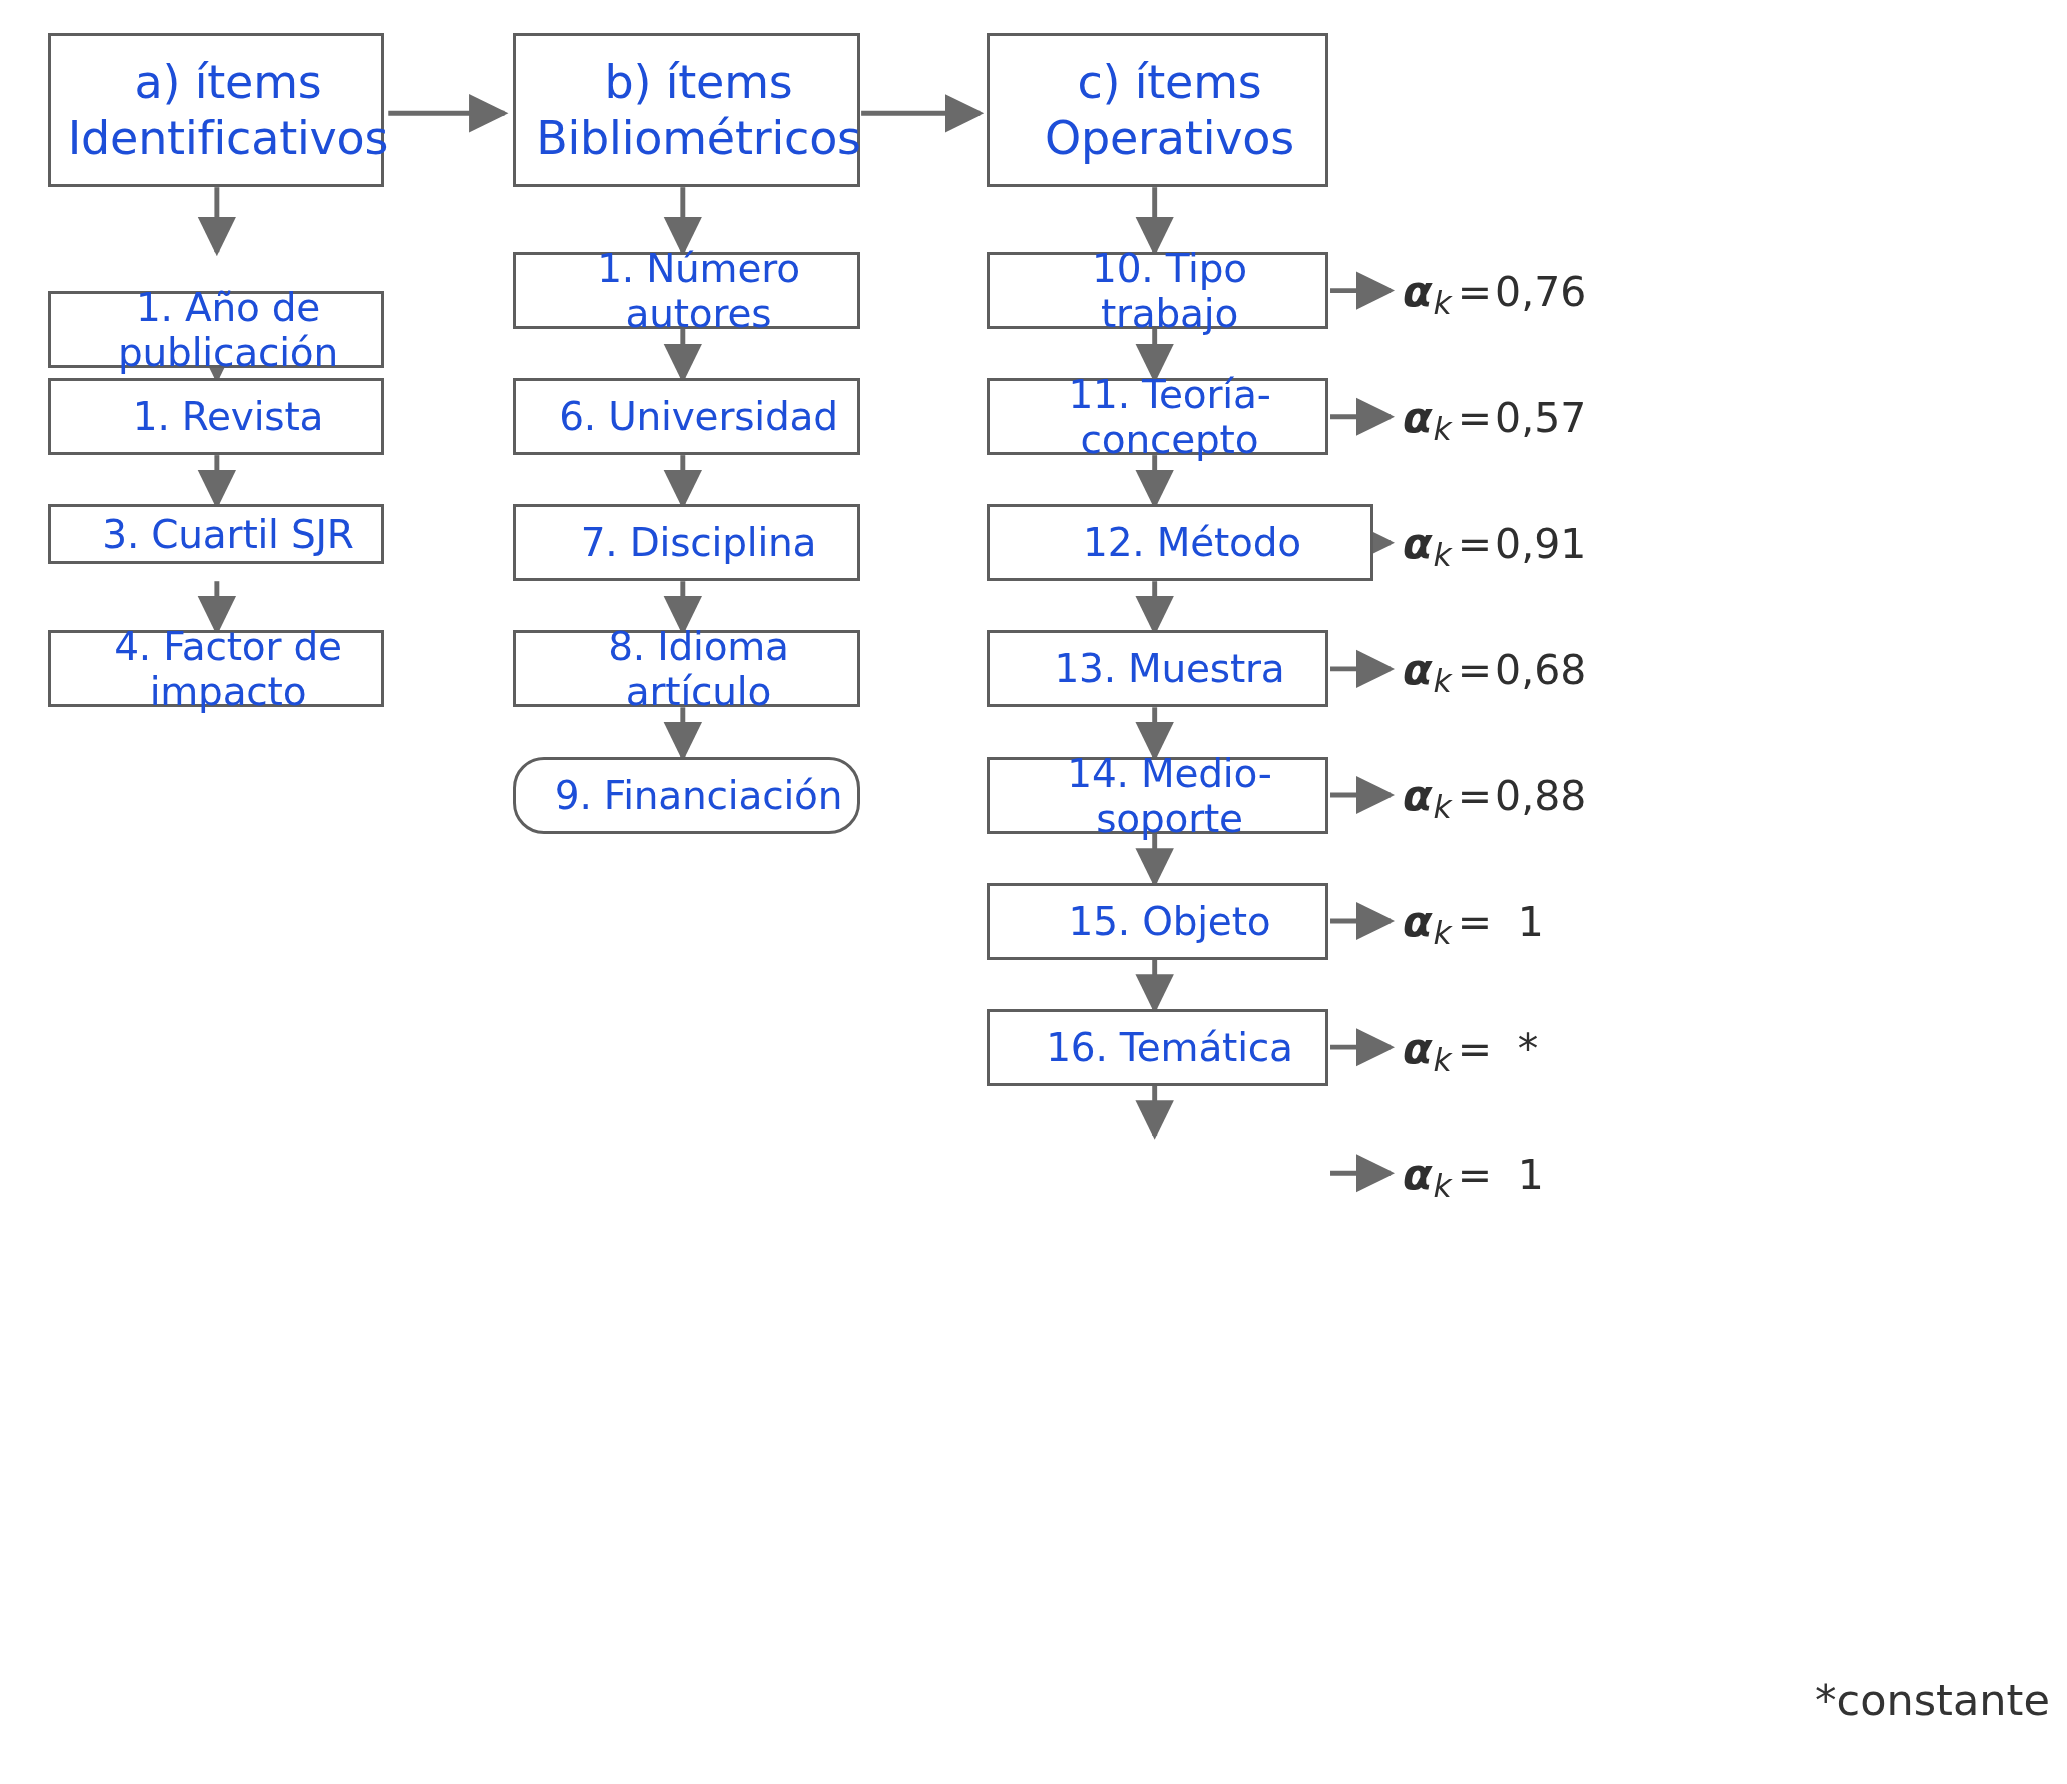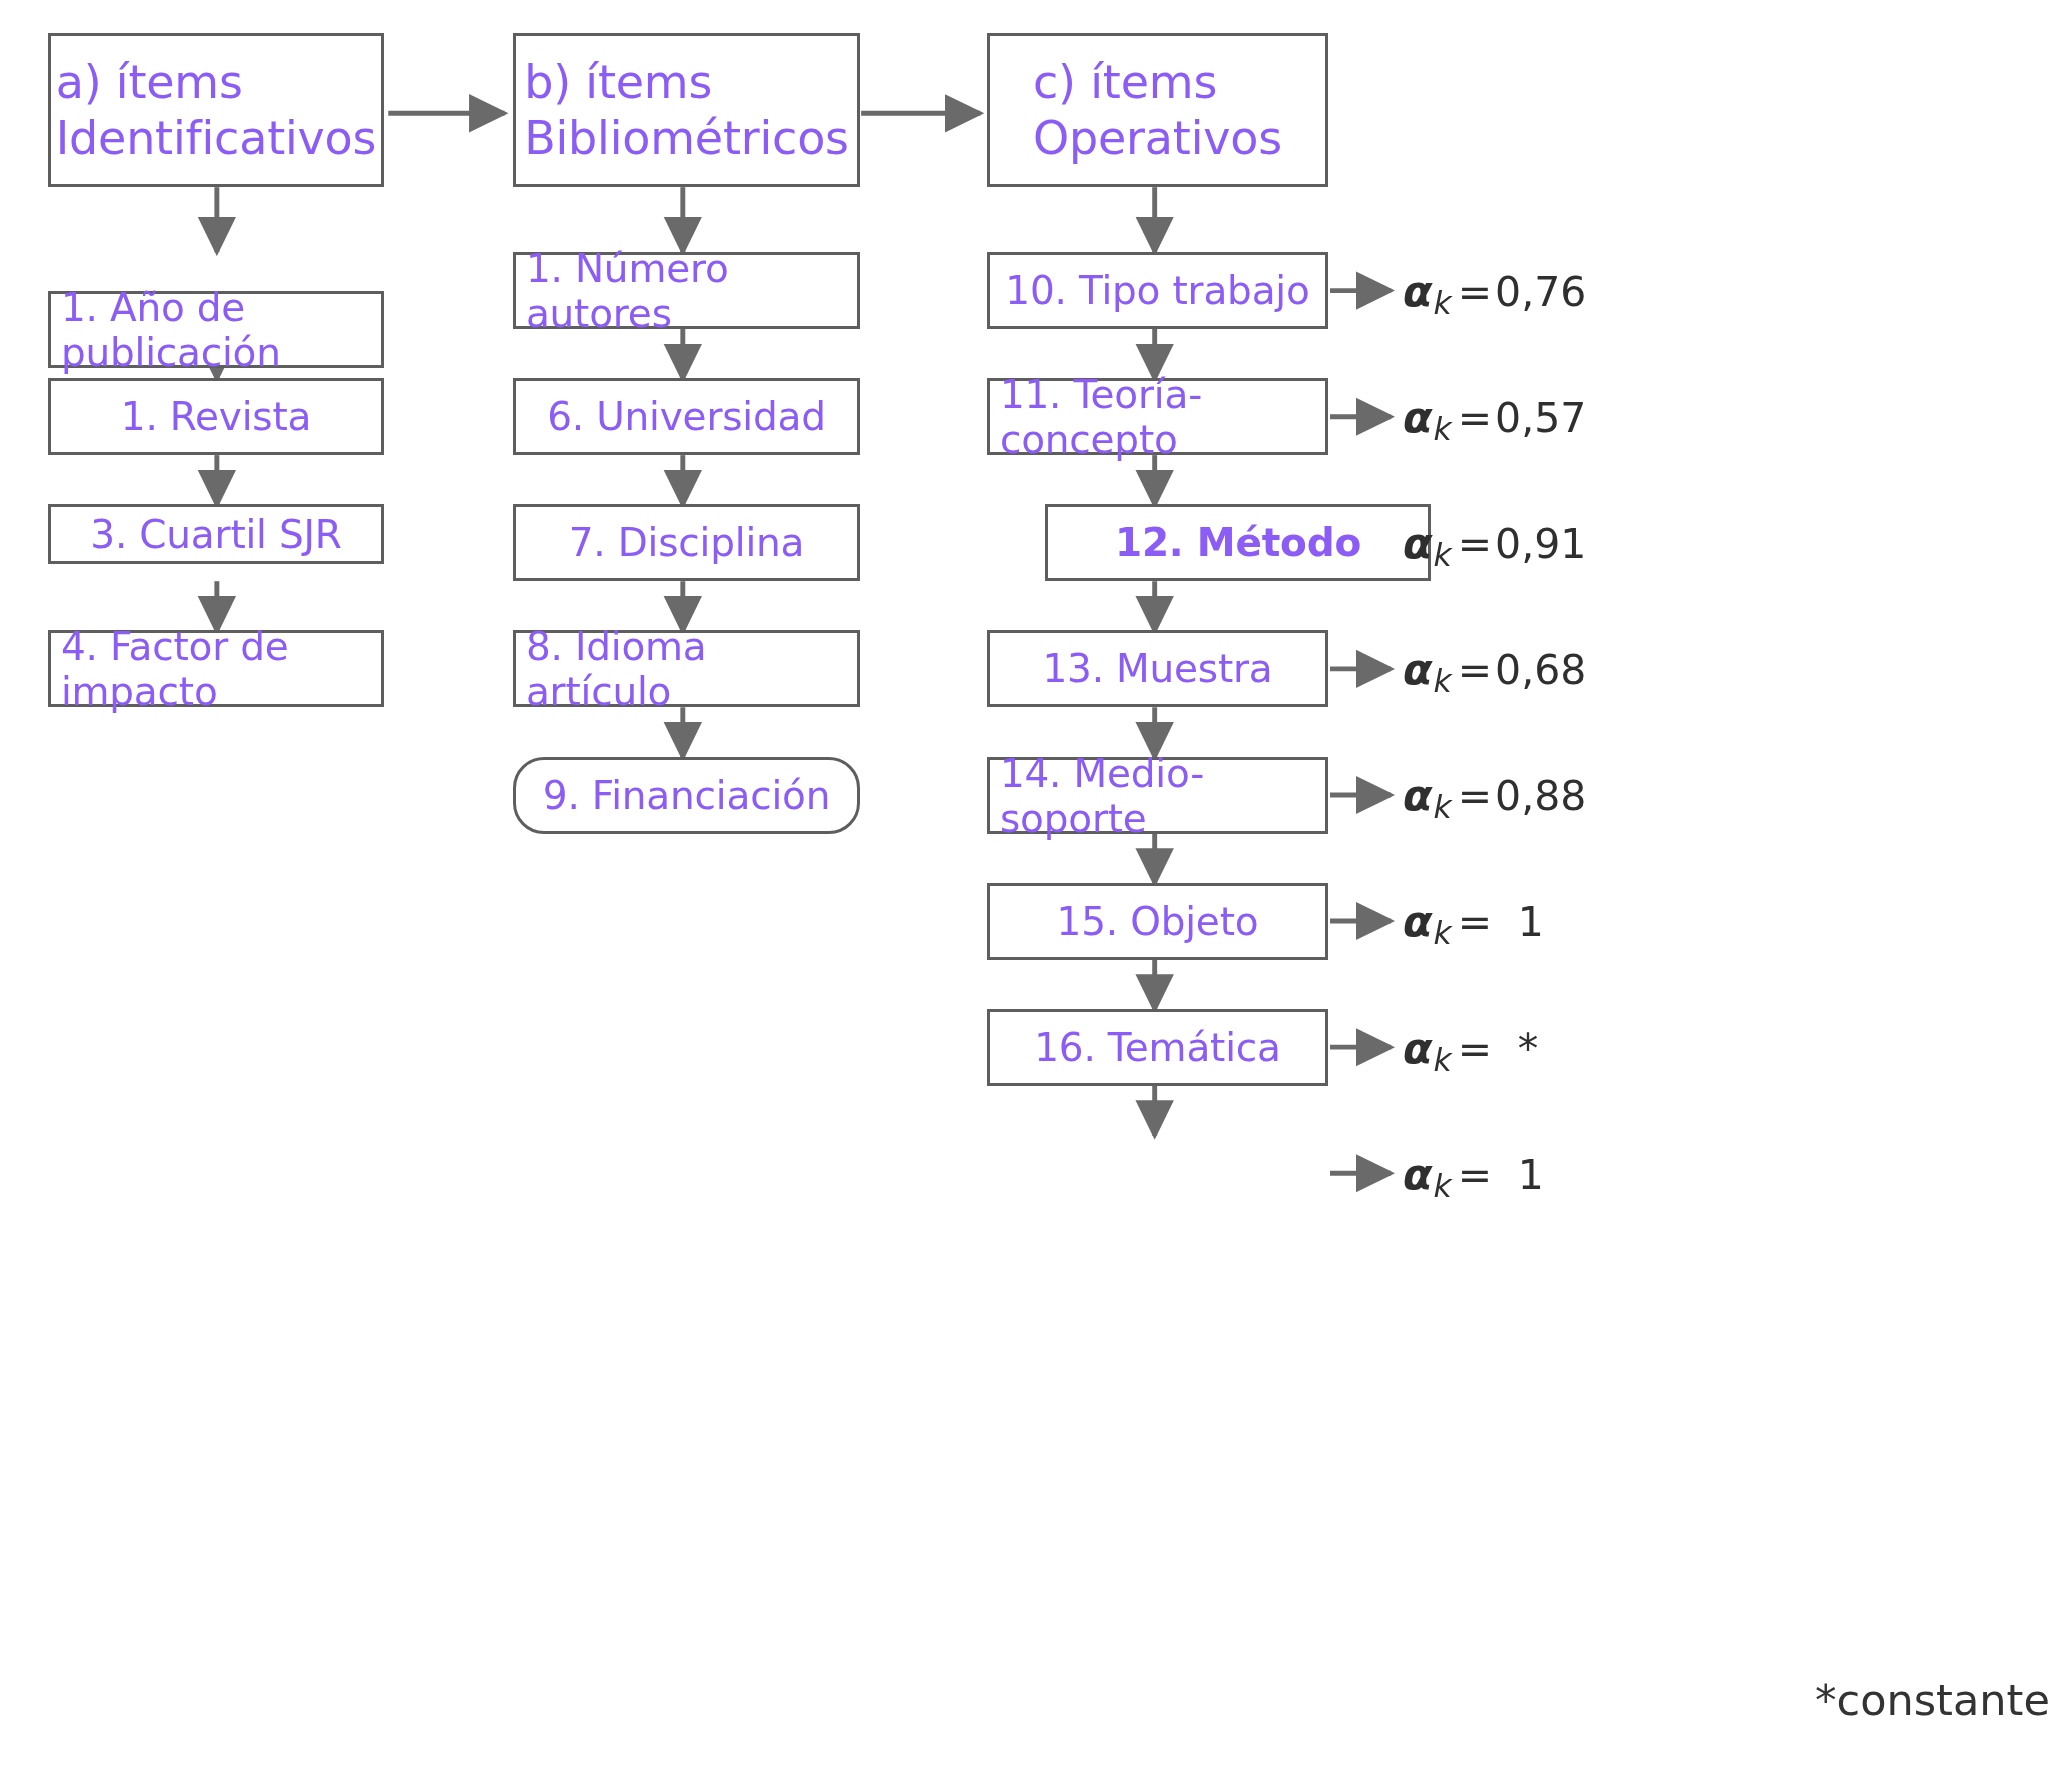--- a/index.html
+++ b/index.html
@@ -24,21 +24,23 @@
   }
 
   .node-box {
     position: absolute;
     box-sizing: border-box;
     border: 3px solid #5e5e5e;
     background: #ffffff;
     display: flex;
     align-items: center;
     justify-content: center;
-    color: #8b5cf6;
+    text-align: center;
+    color: #1d4ed8;
+    padding-left: 24px;
   }
 
   .header-box {
     font-size: 46px;
     line-height: 1.22;
     font-weight: 400;
     letter-spacing: -0.2px;
   }
 
   .item-box {
@@ -189,21 +191,21 @@
     <span class="box-label">c) ítems
 Operativos</span>
   </div>
 
   <div class="node-box item-box" style="left:987px; top:252px; width:341px; height:77px;">
     <span class="box-label">10. Tipo trabajo</span>
   </div>
   <div class="node-box item-box" style="left:987px; top:378px; width:341px; height:77px;">
     <span class="box-label">11. Teoría-concepto</span>
   </div>
-  <div class="node-box item-box" style="left:1045px; top:504px; width:386px; height:77px;font-weight:bold;">
+  <div class="node-box item-box" style="left:987px; top:504px; width:386px; height:77px;">
     <span class="box-label">12. Método</span>
   </div>
   <div class="node-box item-box" style="left:987px; top:630px; width:341px; height:77px;">
     <span class="box-label">13. Muestra</span>
   </div>
   <div class="node-box item-box" style="left:987px; top:757px; width:341px; height:77px;">
     <span class="box-label">14. Medio-soporte</span>
   </div>
   <div class="node-box item-box" style="left:987px; top:883px; width:341px; height:77px;">
     <span class="box-label">15. Objeto</span>

